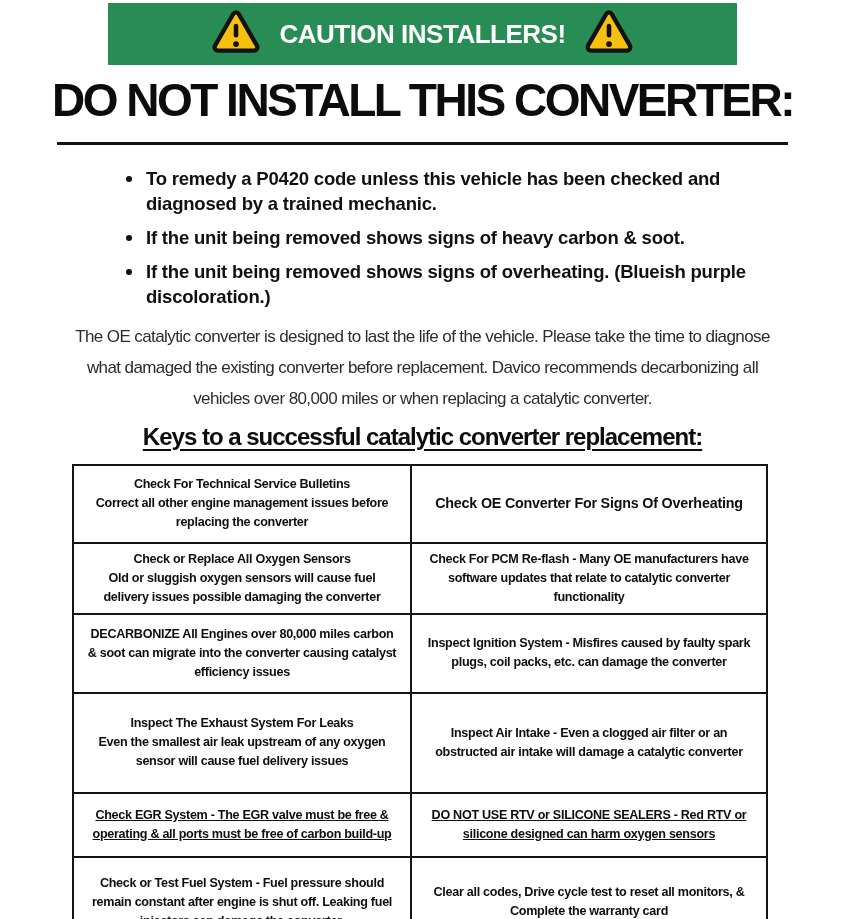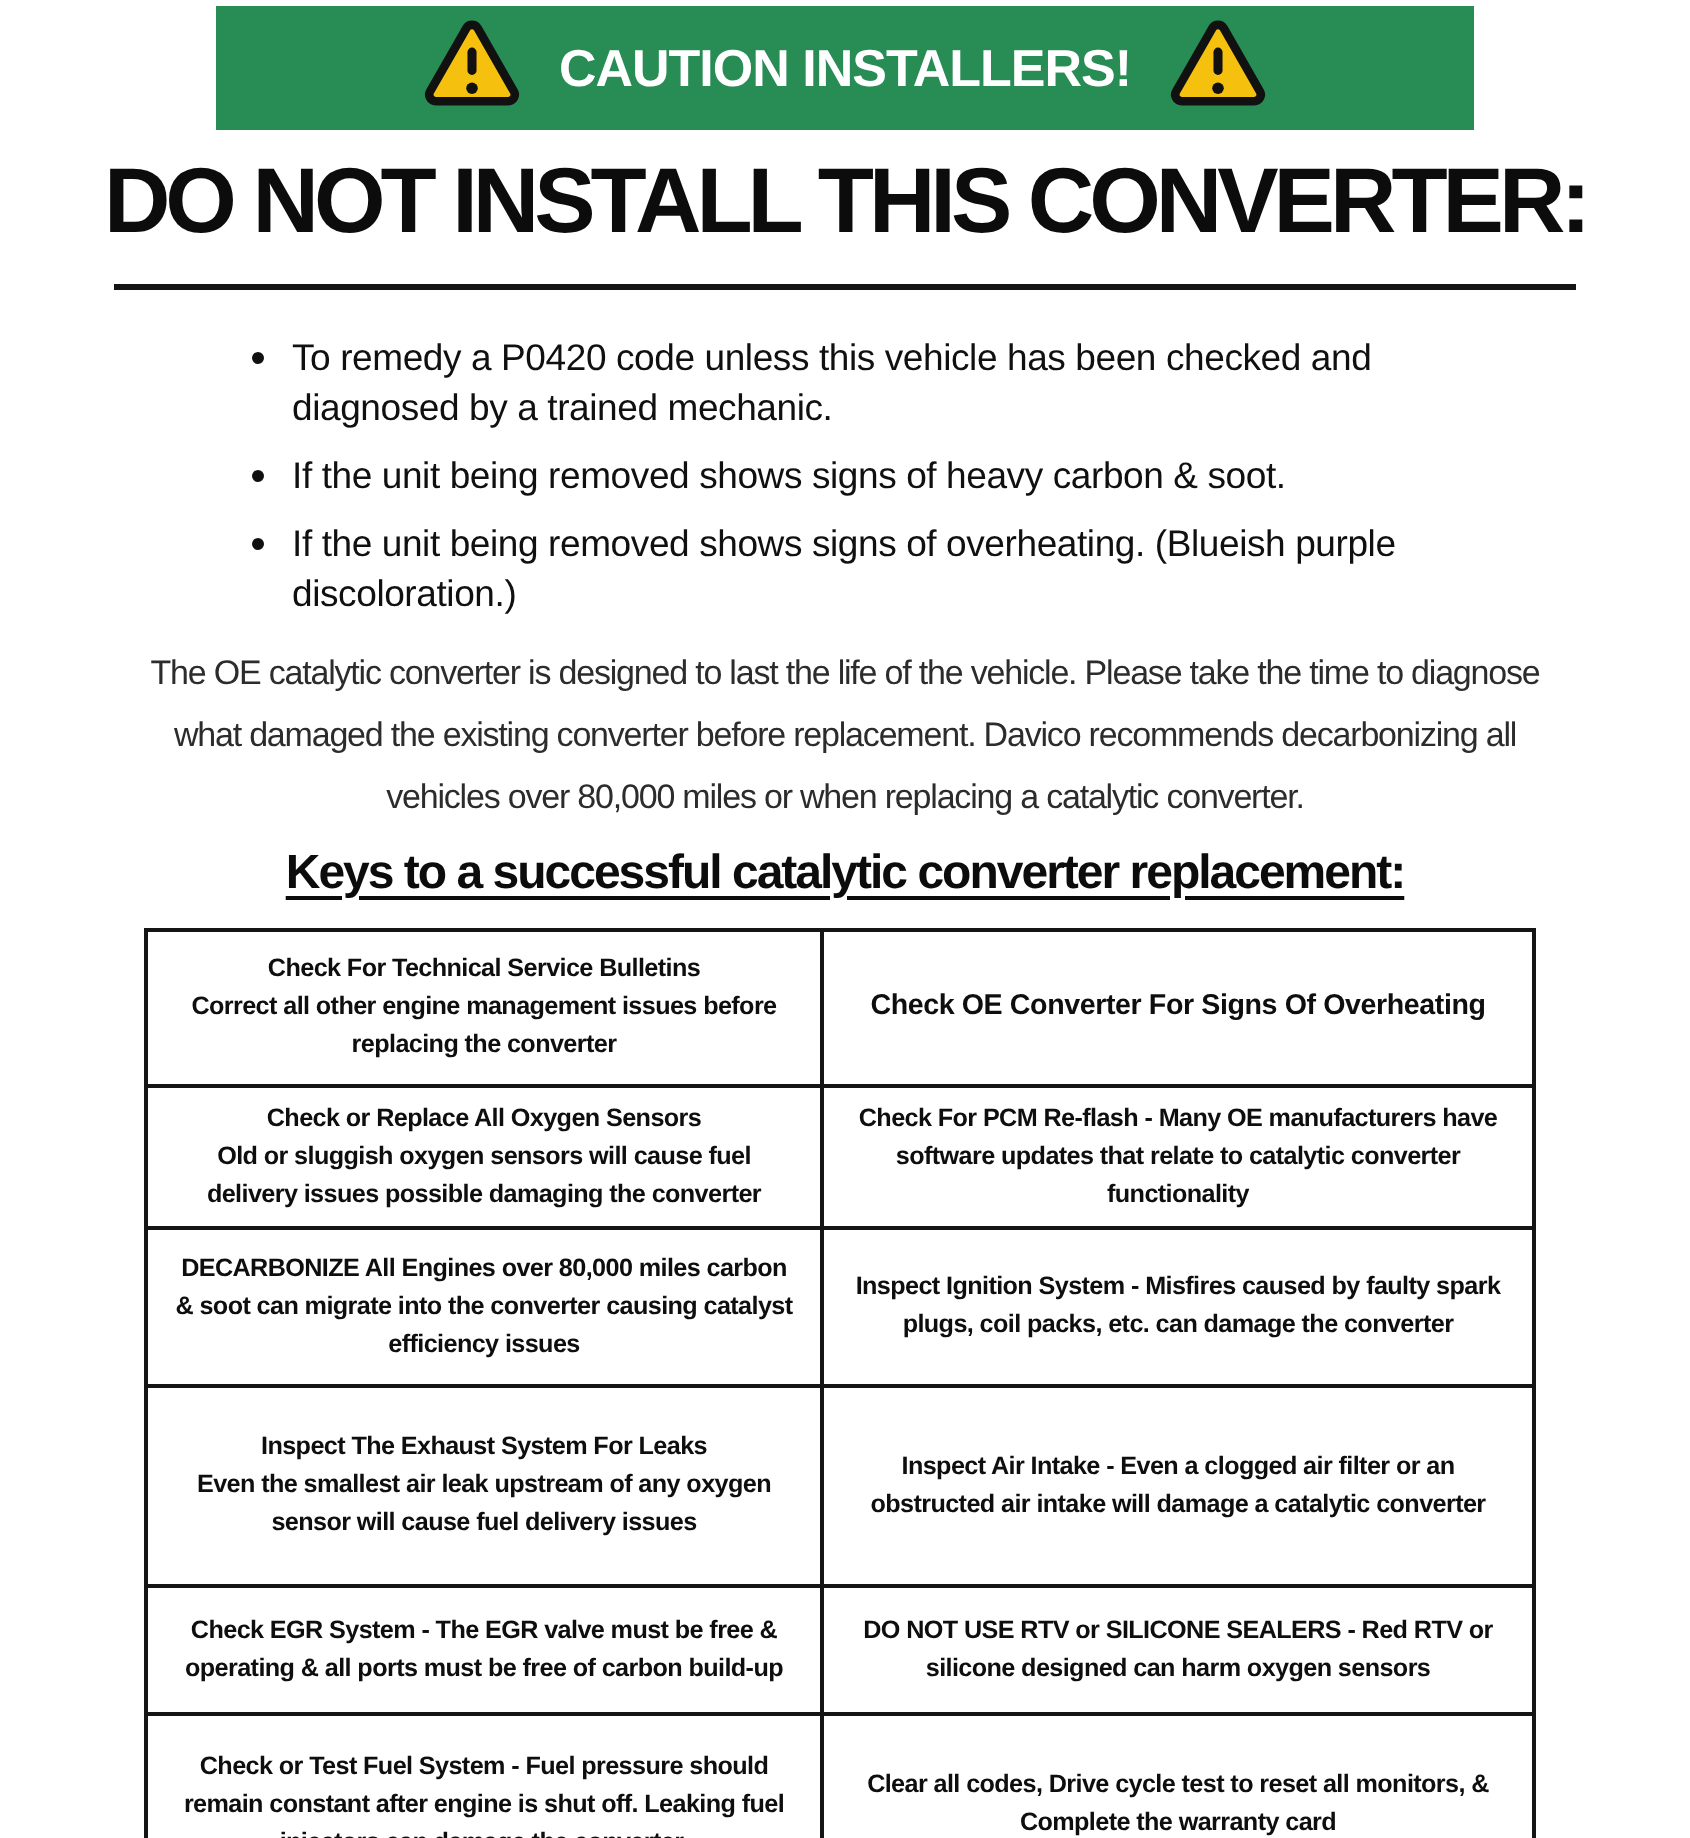--- a/index.html
+++ b/index.html
@@ -47,21 +47,21 @@
 
   
   .warning-list {
     list-style: none;
     margin: 21px 0 0 146px;
     padding: 0;
     width: 645px;
   }
   .warning-list li {
     position: relative;
-    font-weight: normal;
+    font-weight: bold;
     font-size: 18.5px;
     letter-spacing: -0.2px;
     line-height: 25px;
     margin-bottom: 9px;
     white-space: pre-line;
     color: #101010;
   }
   .warning-list li::before {
     content: "";
     position: absolute;
@@ -115,21 +115,21 @@
     letter-spacing: -0.3px;
     line-height: 1.5;
     padding: 4px 12px;
     white-space: pre-line;
     color: #0e0e0e;
   }
   .keys-table tr:nth-child(1) { height: 78px; }
   .keys-table tr:nth-child(2) { height: 71px; }
   .keys-table tr:nth-child(3) { height: 79px; }
   .keys-table tr:nth-child(4) { height: 100px; }
-  .keys-table tr:nth-child(5) { height: 64px; }
+  .keys-table tr:nth-child(5) { height: 64px; text-decoration: underline; }
   .keys-table tr:nth-child(6) { height: 91px; }
   .keys-table tr:first-child td:last-child {
     font-size: 14.3px;
     letter-spacing: -0.2px;
   }
 </style>
 </head>
 <body>
 
 <header class="banner">

